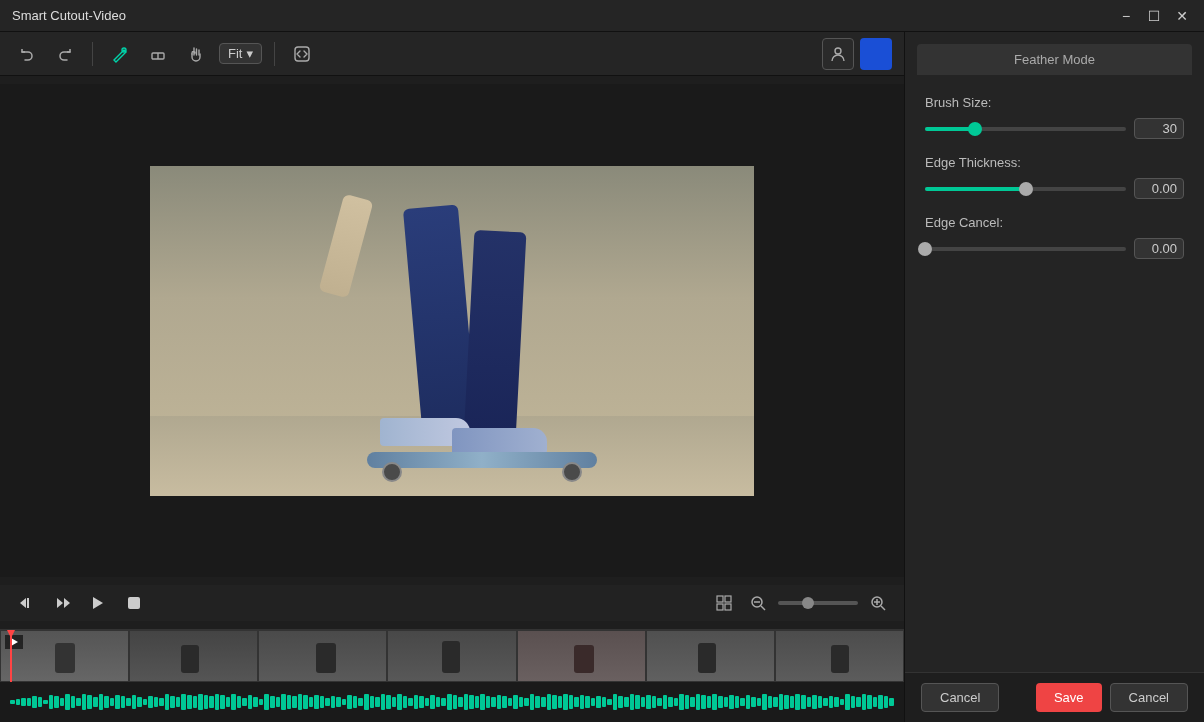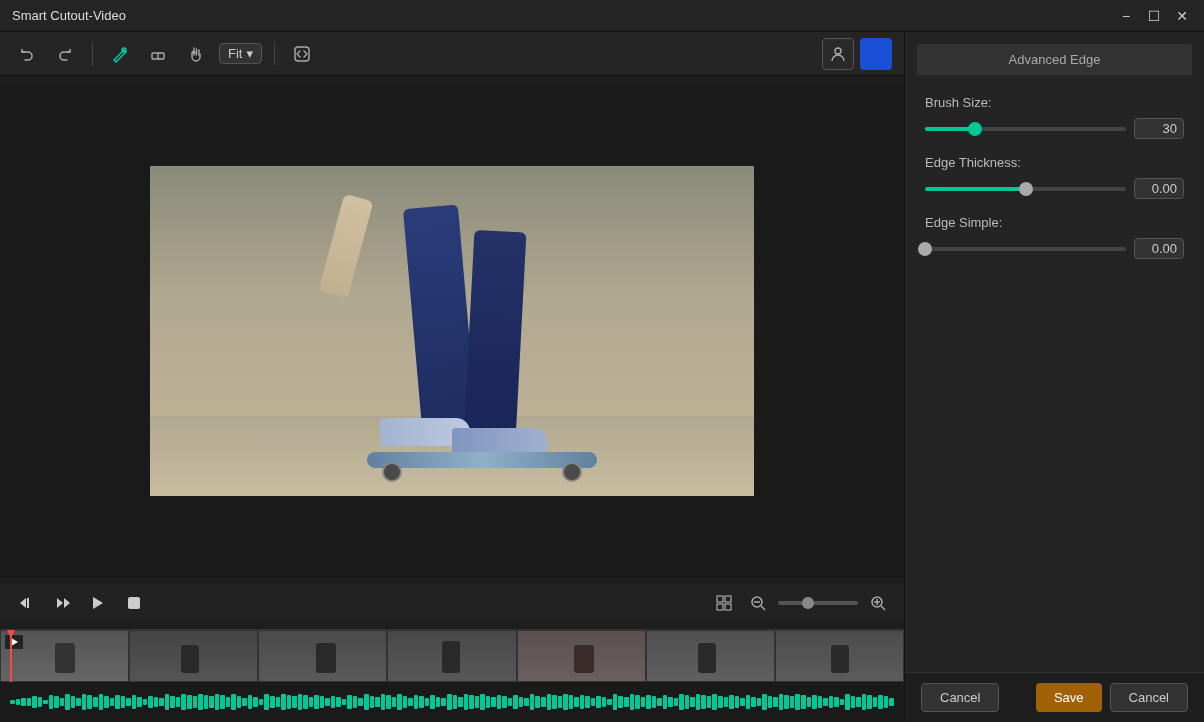--- a/index.html
+++ b/index.html
@@ -305,21 +305,21 @@
       padding: 10px 16px;
       background: #1e1e1e;
       border-top: 1px solid #333;
     }
     .footer-left { }
     .footer-right { display: flex; gap: 8px; }
     .btn-reset, .btn-save, .btn-cancel {
       padding: 6px 18px; border-radius: 4px; font-size: 13px; cursor: pointer; border: none;
     }
     .btn-reset { background: #333; color: #ccc; border: 1px solid #555; }
-    .btn-save { background: #a16207; color: #fff; }
+    .btn-save { background: #ef4444; color: #fff; }
     .btn-cancel { background: #333; color: #ccc; border: 1px solid #555; }
   </style>
 </head>
 <body>
 
 <div class="title-bar">
   <span class="title-bar-title">Smart Cutout-Video</span>
   <div class="title-bar-controls">
     <button class="title-bar-btn">−</button>
     <button class="title-bar-btn">☐</button>
@@ -668,21 +668,21 @@
             <div class="waveform-bar" style="height: 20%;"></div>
           </div>
       </div>
     </div>
 
   </div>
 
   <div class="right-panel">
 
     <div class="mode-tabs">
-      <button class="mode-tab">Advanced Edge</button>
+      <button class="mode-tab">Feather Mode</button>
     </div>
 
     <div class="panel-content">
 
 
       <div class="slider-section">
         <span class="slider-label">Brush Size:</span>
         <div class="slider-row">
           <div class="slider-track">
             <div class="slider-fill" style="width:25%;"></div>
@@ -697,21 +697,21 @@
         <div class="slider-row">
           <div class="slider-track">
             <div class="slider-fill" style="width:50%;"></div>
             <div class="slider-thumb" style="left:50%;background:#aaa;"></div>
           </div>
           <div class="slider-value">0.00</div>
         </div>
       </div>
 
       <div class="slider-section">
-        <span class="slider-label">Edge Simple:</span>
+        <span class="slider-label">Edge Cancel:</span>
         <div class="slider-row">
           <div class="slider-track">
             <div class="slider-fill" style="width:0%;"></div>
             <div class="slider-thumb" style="left:0%;background:#aaa;"></div>
           </div>
           <div class="slider-value">0.00</div>
         </div>
       </div>
 
     </div>

